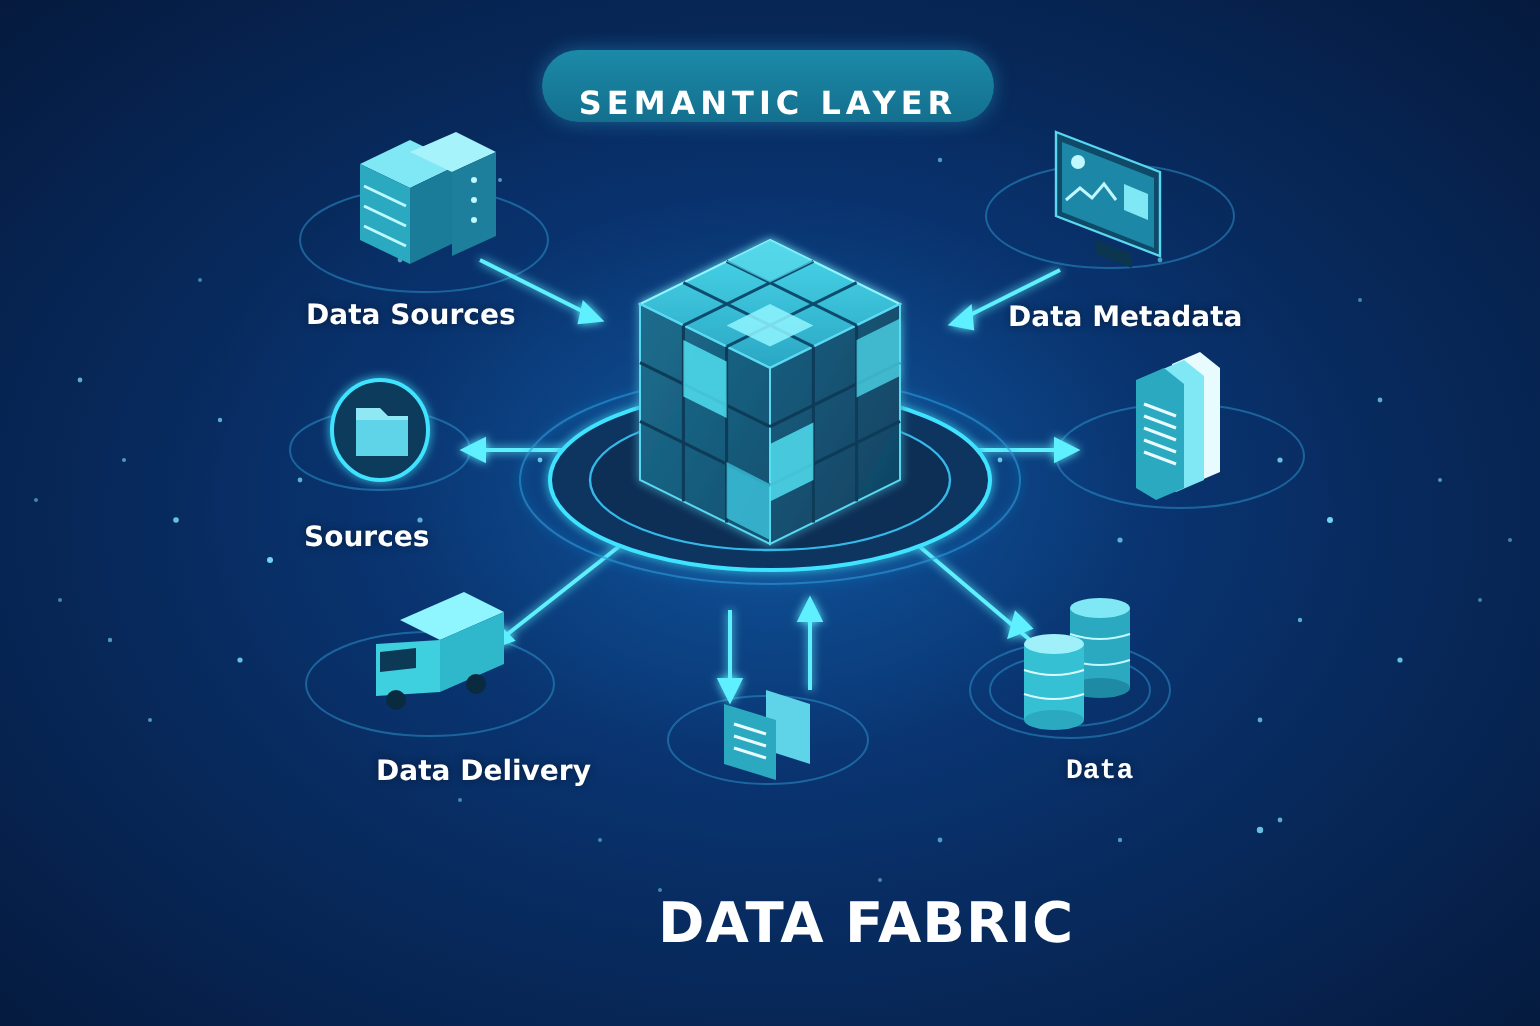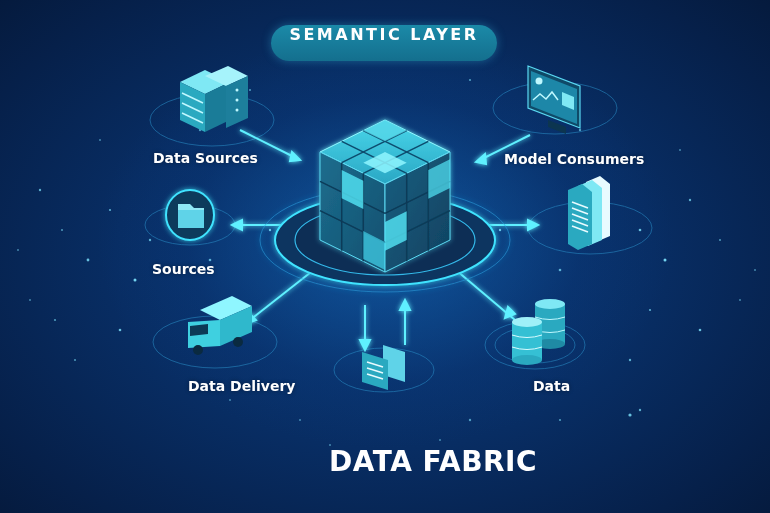--- a/index.html
+++ b/index.html
@@ -11,21 +11,21 @@
         radial-gradient(ellipse 600px 420px at 385px 260px, #0b3a78 0%, #082d63 45%, #06204a 75%, #041634 100%);
       font-family: "DejaVu Sans", "Liberation Sans", sans-serif;
     }
     .stars { position: absolute; inset: 0; pointer-events: none; }
     .header-pill {
       position: absolute; left: 271px; top: 25px; width: 226px; height: 36px;
       border-radius: 18px;
       background: linear-gradient(180deg, #1b8aa8 0%, #146f8e 100%);
       box-shadow: 0 0 10px rgba(60,200,240,0.35);
       color: #ffffff; font-weight: bold; font-size: 16px; letter-spacing: 2.5px;
-      display: flex; align-items: flex-start; justify-content: center;
+      display: flex; align-items: flex-end; justify-content: center;
     }
     .footer-title {
       position: absolute; left: 0; width: 770px; top: 445px; text-align: center;
       color: #ffffff; font-weight: bold; font-size: 28px; letter-spacing: 0.5px; padding-left: 48px;
     }
     .node-label {
       position: absolute; color: #ffffff; font-weight: bold; font-size: 14px;
       white-space: nowrap; text-shadow: 0 0 4px rgba(0,0,0,0.4);
     }
     .diagram-svg { position: absolute; left: 0; top: 0; }
@@ -257,19 +257,19 @@
           <path d="M512,347 Q527,352 542,347"></path>
       </g>
     </g>
   </svg>
 
   <div class="header-pill">
     <span>SEMANTIC LAYER</span>
   </div>
 
   <div class="node-label" style="left:153px; top:150px;">Data Sources</div>
-  <div class="node-label" style="left:504px; top:151px;">Model Consumers</div>
+  <div class="node-label" style="left:504px; top:151px;">Data Metadata</div>
   <div class="node-label" style="left:152px; top:261px;">Sources</div>
   <div class="node-label" style="left:160px; top:378px;margin-left:28px;">Data Delivery</div>
-  <div class="node-label" style="left:533px; top:378px;">Data</div>
+  <div class="node-label" style="left:533px; top:378px;font-family:Liberation Mono, monospace;">Data</div>
 
   <div class="footer-title">DATA FABRIC</div>
 </div>
 
 </body></html>

